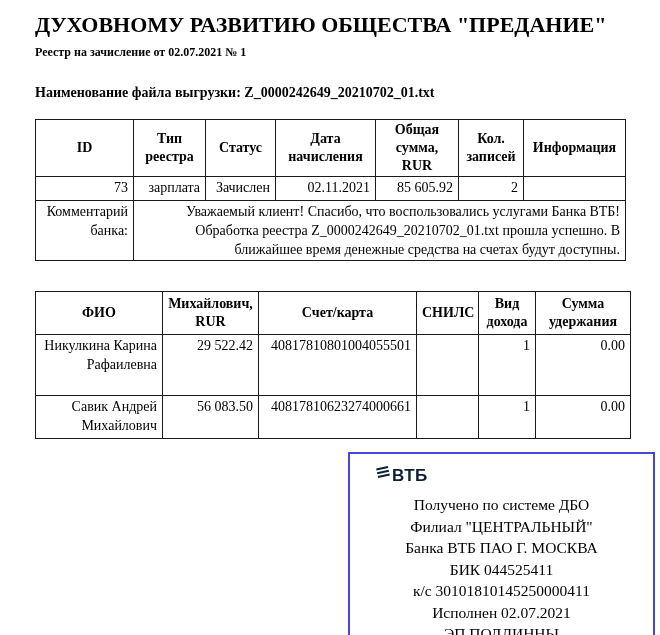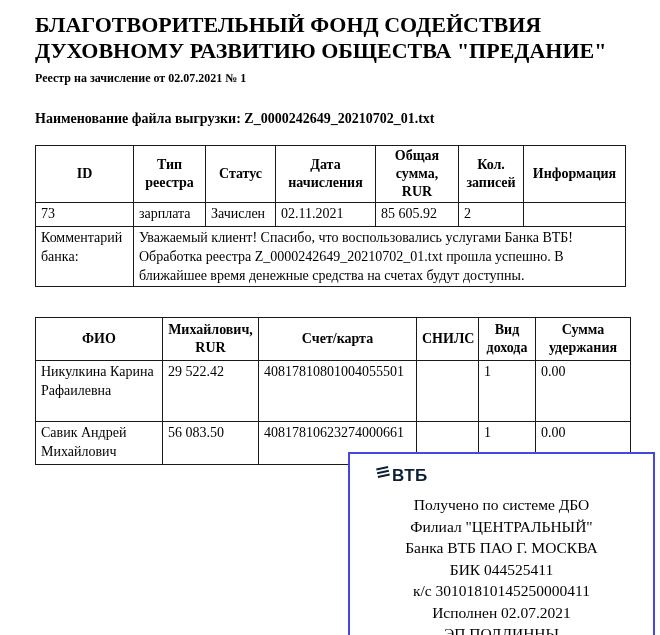--- a/index.html
+++ b/index.html
@@ -42,21 +42,21 @@
     font-size: 14px;
     overflow: hidden;
   }
   th {
     font-weight: bold;
     text-align: center;
     vertical-align: middle;
     line-height: 18px;
   }
   td {
-    text-align: left;
+    text-align: right;
     vertical-align: top;
     line-height: 19px;
   }
   .register-table {
     margin-top: 18px;
     width: 590px;
   }
   .register-table th { height: 40px; }
   .register-table .data-row td { height: 21px; }
   .payments-table {
@@ -101,21 +101,20 @@
     font-size: 15.5px;
     line-height: 21.5px;
   }
 </style>
 </head>
 <body>
 
 <div class="doc">
 
   <div class="title">
-    <div>БЛАГОТВОРИТЕЛЬНЫЙ ФОНД СОДЕЙСТВИЯ</div>
     <div>ДУХОВНОМУ РАЗВИТИЮ ОБЩЕСТВА "ПРЕДАНИЕ"</div>
   </div>
 
   <div class="subtitle">Реестр на зачисление от 02.07.2021 № 1</div>
 
   <div class="fileline">Наименование файла выгрузки: Z_0000242649_20210702_01.txt</div>
 
   <table class="register-table">
     <colgroup>
       <col style="width:98px">

